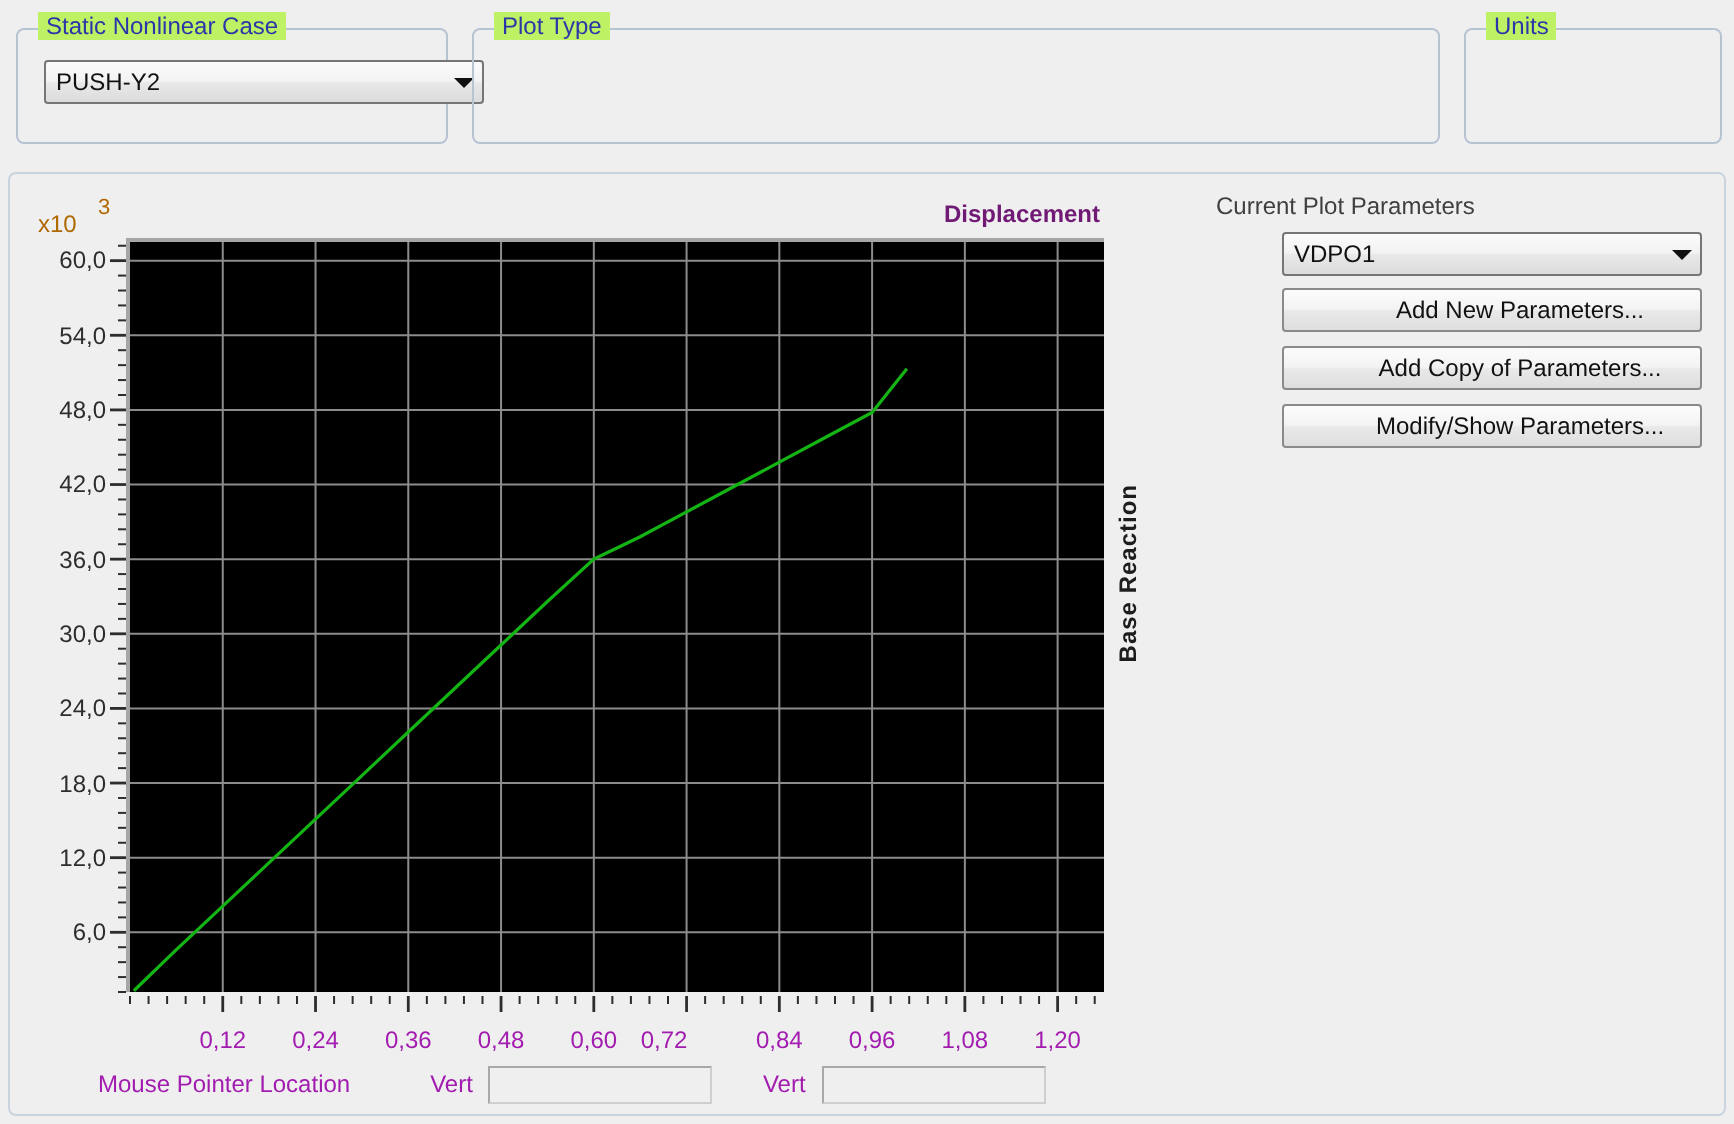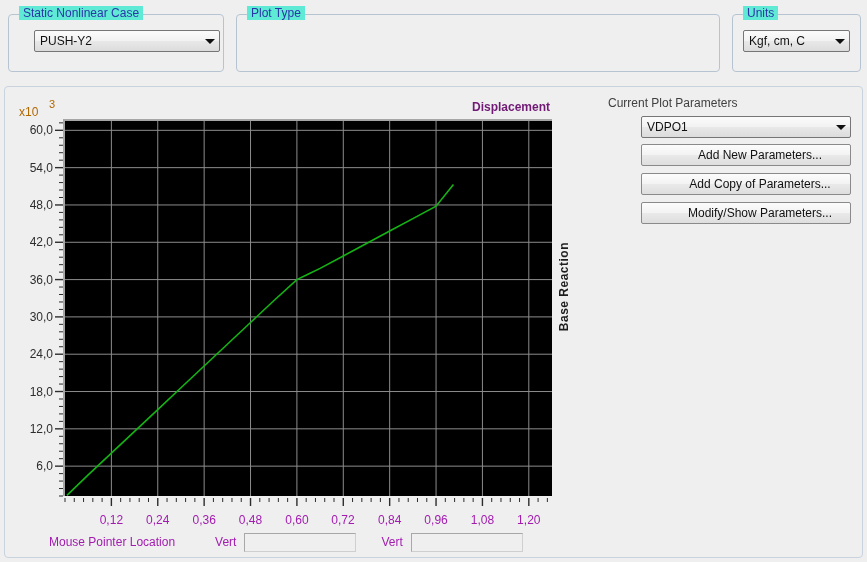--- a/index.html
+++ b/index.html
@@ -19,21 +19,21 @@
   .groupbox {
     position: absolute;
     border: 1px solid #b6c4d2;
     border-radius: 4px;
     background: transparent;
   }
   .groupbox > .gb-title {
     position: absolute;
     top: -9px; left: 10px;
     padding: 0 4px;
-    background: #5eead4;
+    background: #bef264;
     color: #2b36a8;
     font-size: 12px;
     line-height: 14px;
     white-space: nowrap;
   }
 
   
   .combo {
     position: absolute;
     height: 22px;
@@ -203,40 +203,34 @@
     white-space: nowrap;
   }
 </style>
 </head>
 <body>
 
 <div id="app">
 
   <div class="groupbox" style="left:8px; top:14px; width:214px; height:56px;">
     <span class="gb-title">Static Nonlinear Case</span>
-    <div class="combo" style="left:13px; top:15px; width:186px;margin-left:12px;">
+    <div class="combo" style="left:13px; top:15px; width:220px;">
       <span class="combo-text">PUSH-Y2</span>
       <span class="combo-arrow">
           <i></i>
         </span>
     </div>
   </div>
 
   <div class="groupbox" style="left:236px; top:14px; width:482px; height:56px;">
     <span class="gb-title">Plot Type</span>
   </div>
 
   <div class="groupbox" style="left:732px; top:14px; width:127px; height:56px;">
     <span class="gb-title">Units</span>
-    <div class="combo" style="left:10px; top:15px; width:107px;">
-      <span class="combo-text">Kgf, cm, C</span>
-      <span class="combo-arrow">
-          <i></i>
-        </span>
-    </div>
   </div>
 
   <div id="lower-panel">
 
     <div id="chart-wrap">
 
       <div id="chart-title">Displacement</div>
 
       <div id="exp-label">x10</div>
       <div id="exp-sup">3</div>
@@ -278,21 +272,21 @@
           <div class="ytick-label" style="top: 117.955px;">48,0</div>
           <div class="ytick-label" style="top: 80.6418px;">54,0</div>
           <div class="ytick-label" style="top: 43.3284px;">60,0</div>
         </div>
       <div id="xlabels">
           <div class="xtick-label" style="left: 106.381px; top: 426px;">0,12</div>
           <div class="xtick-label" style="left: 152.762px; top: 426px;">0,24</div>
           <div class="xtick-label" style="left: 199.143px; top: 426px;">0,36</div>
           <div class="xtick-label" style="left: 245.524px; top: 426px;">0,48</div>
           <div class="xtick-label" style="left: 291.905px; top: 426px;">0,60</div>
-          <div class="xtick-label" style="left: 338px; top: 426px;">0,72</div>
+          <div class="xtick-label" style="left: 327px; top: 426px;">0,72</div>
           <div class="xtick-label" style="left: 384.667px; top: 426px;">0,84</div>
           <div class="xtick-label" style="left: 431.048px; top: 426px;">0,96</div>
           <div class="xtick-label" style="left: 477.429px; top: 426px;">1,08</div>
           <div class="xtick-label" style="left: 523.81px; top: 426px;">1,20</div>
         </div>
       <svg id="ticks-svg" style="position:absolute;left:0;top:0;" width="596" height="472">
           <line x1="60" y1="411" x2="60" y2="415" stroke="#2d2d2d" stroke-width="1"></line>
           <line x1="69.27619047619048" y1="411" x2="69.27619047619048" y2="415" stroke="#2d2d2d" stroke-width="1"></line>
           <line x1="78.55238095238096" y1="411" x2="78.55238095238096" y2="415" stroke="#2d2d2d" stroke-width="1"></line>
           <line x1="87.82857142857144" y1="411" x2="87.82857142857144" y2="415" stroke="#2d2d2d" stroke-width="1"></line>

